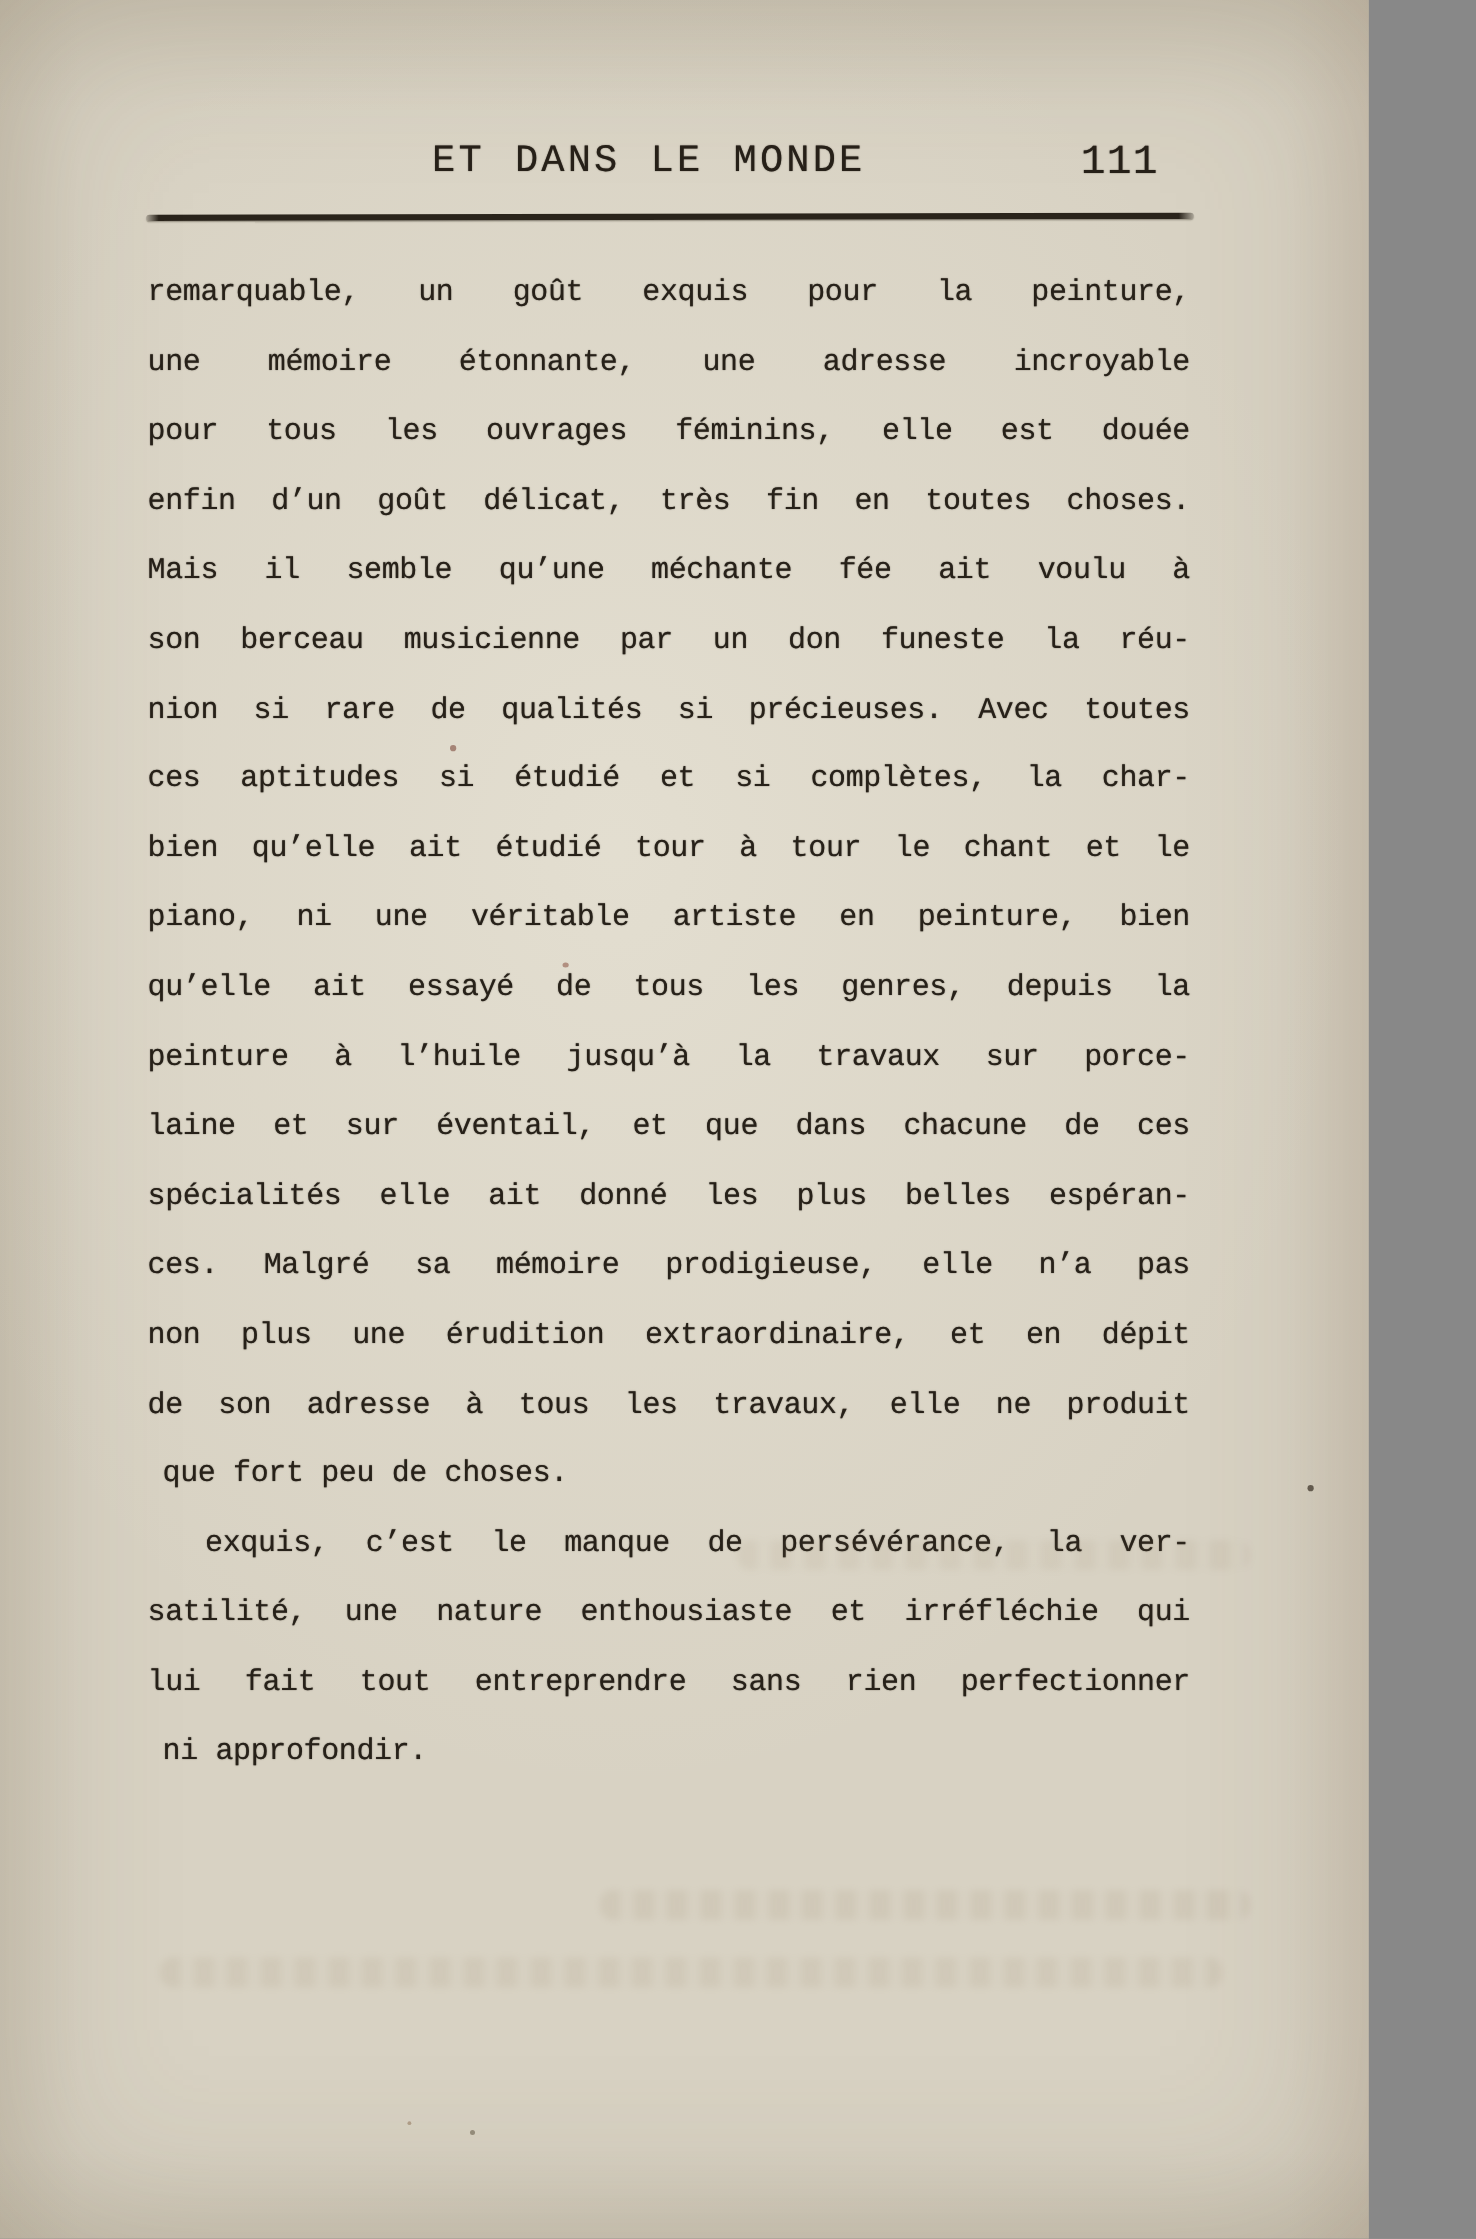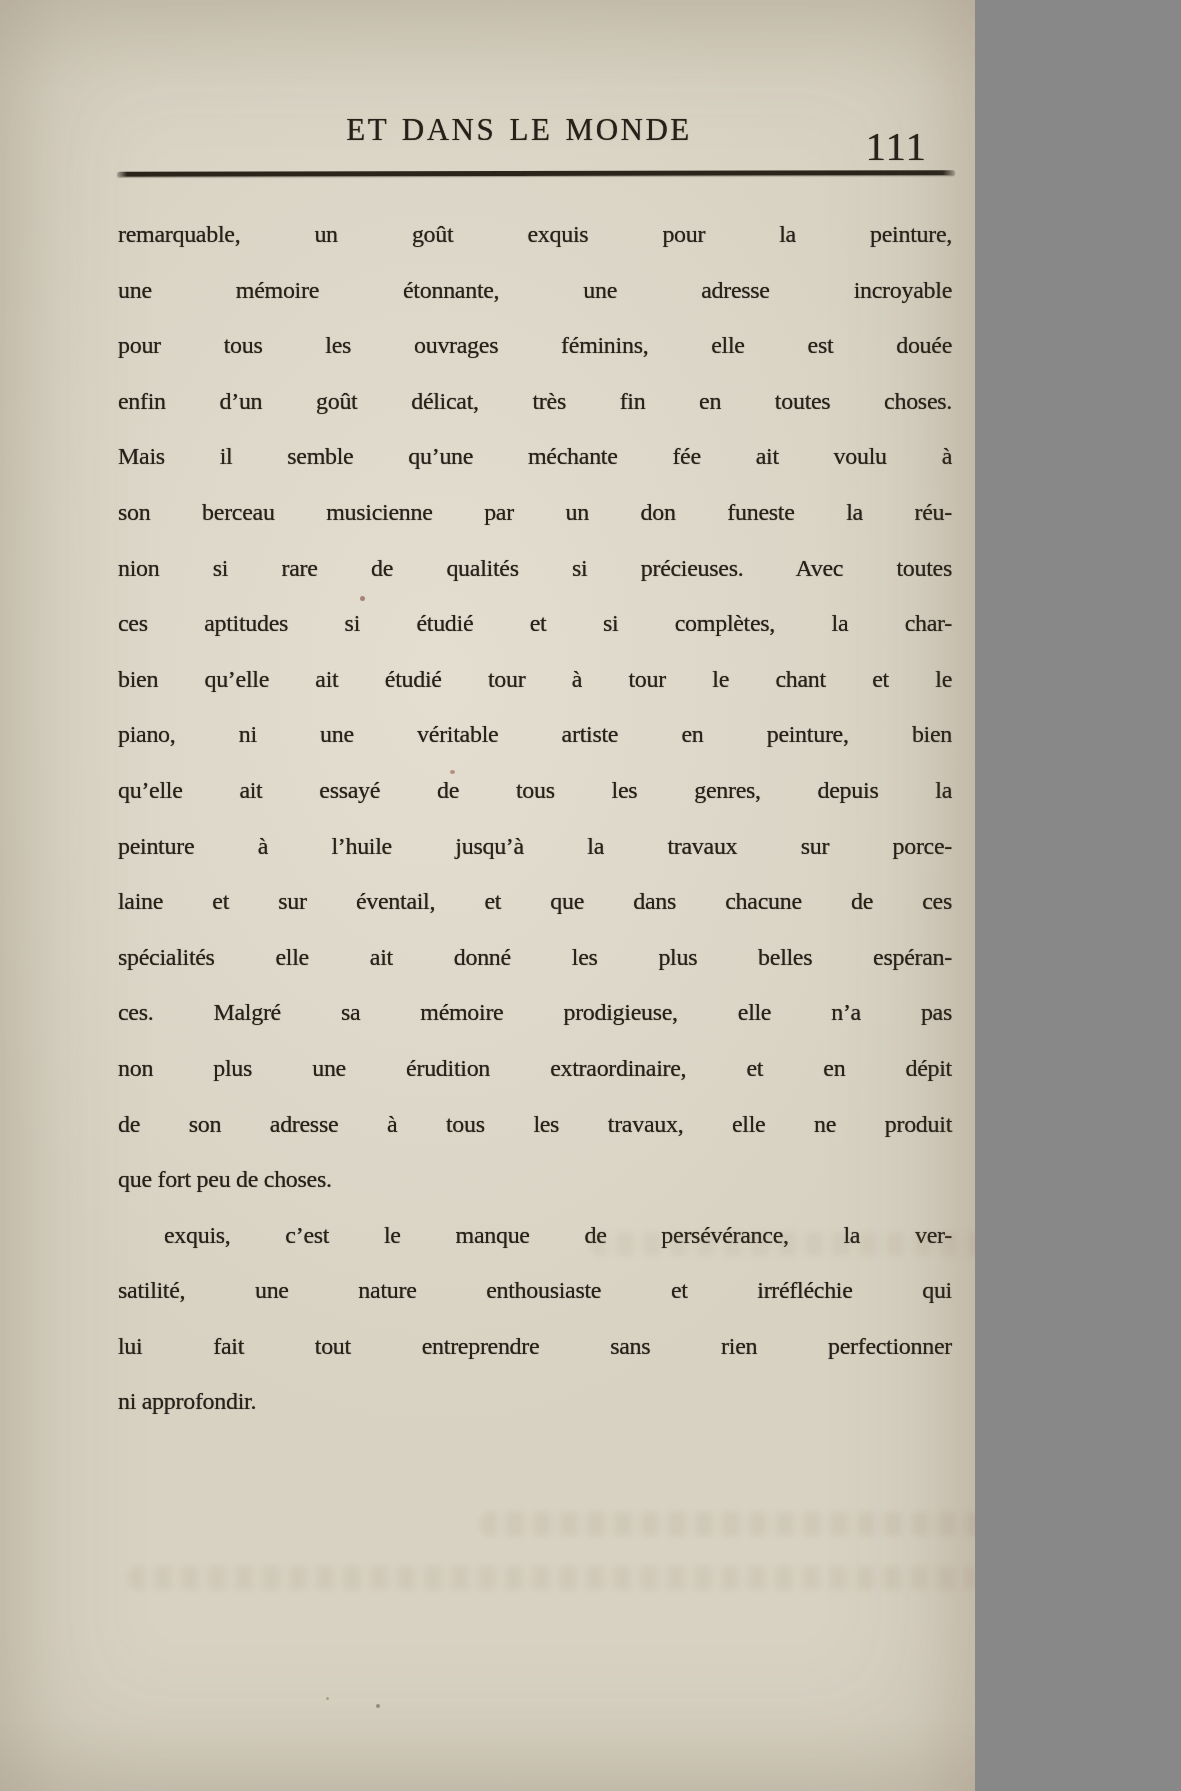--- a/index.html
+++ b/index.html
@@ -1,29 +1,29 @@
 <!DOCTYPE html>
 <html><head>
 <meta charset="utf-8">
 <style>
   html, body {
     margin: 0; padding: 0;
     background: #888;
   }
   .page {
     position: relative;
-    width: 975px;
+    width: 1095px;
     height: 1791px;
     overflow: hidden;
     background-color: #d8d2c3;
     background-image:
       radial-gradient(ellipse 90% 70% at 45% 38%, rgba(236,232,219,0.55) 0%, rgba(236,232,219,0.0) 60%),
       linear-gradient(to right, rgba(170,155,128,0.10) 0%, rgba(0,0,0,0) 6%, rgba(0,0,0,0) 94%, rgba(186,160,140,0.14) 100%),
       linear-gradient(to bottom, rgba(160,148,120,0.10) 0%, rgba(0,0,0,0) 5%, rgba(0,0,0,0) 96%, rgba(160,148,120,0.10) 100%);
-    font-family: Liberation Serif, serif;
+    font-family: Liberation Mono, monospace;
     color: #272119;
   }
   .scan-vignette {
     position: absolute; inset: 0;
     pointer-events: none;
     box-shadow: inset 0 0 140px rgba(96, 84, 62, 0.28);
     z-index: 9;
   }
 
   
@@ -39,22 +39,22 @@
     margin-left: -16px;
     font-size: 31px;
     line-height: 36px;
     letter-spacing: 2.5px;
     word-spacing: 3px;
     white-space: nowrap;
     text-shadow: 0 0 1px rgba(39,33,25,0.75);
   }
   .folio {
     position: absolute;
-    right: 25px; top: 16px;
-    font-size: 41px;
+    right: 25px; top: 0;
+    font-size: 33px;
     line-height: 36px;
     letter-spacing: 1px;
     text-shadow: 0 0 1px rgba(39,33,25,0.75);
   }
   .head-rule {
     position: absolute;
     left: 117px; top: 171px;
     width: 838px; height: 5px;
     background: linear-gradient(to right,
       rgba(42,36,27,0.25) 0px, #2a241b 10px,
@@ -76,20 +76,21 @@
     line-height: 55.6px;
     letter-spacing: -0.3px;
     white-space: nowrap;
     text-align: justify;
     text-align-last: justify;
     text-shadow: 0 0 1px rgba(39,33,25,0.72);
   }
   .line.lastline {
     text-align: left;
     text-align-last: left;
+    margin-left: 12px;
   }
   .para.indented .line:first-child { text-indent: 46px; }
 
   
   .ghost {
     position: absolute;
     height: 24px;
     background: repeating-linear-gradient(90deg,
       rgba(146,126,96,0.34) 0px, rgba(146,126,96,0.34) 16px,
       rgba(146,126,96,0.06) 16px, rgba(146,126,96,0.06) 27px);

